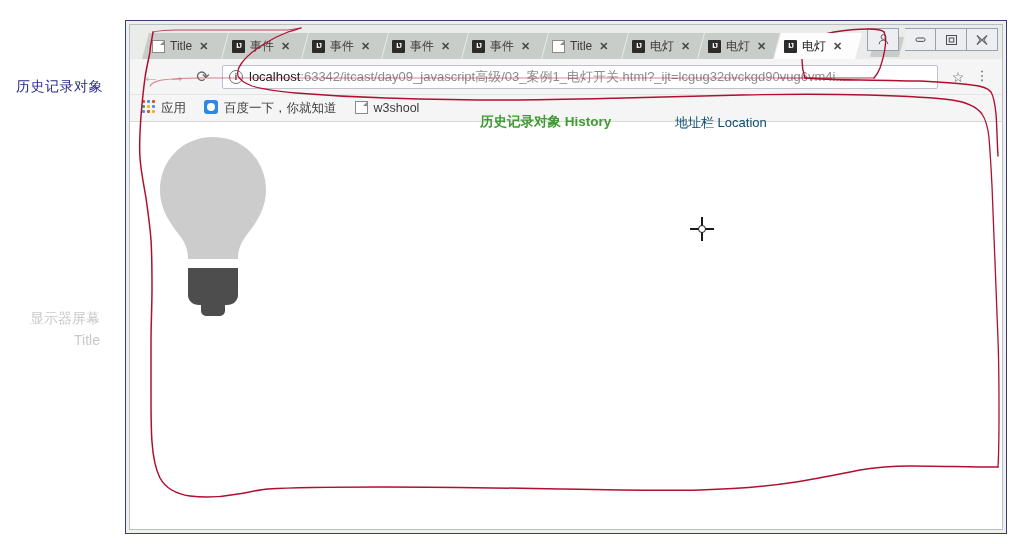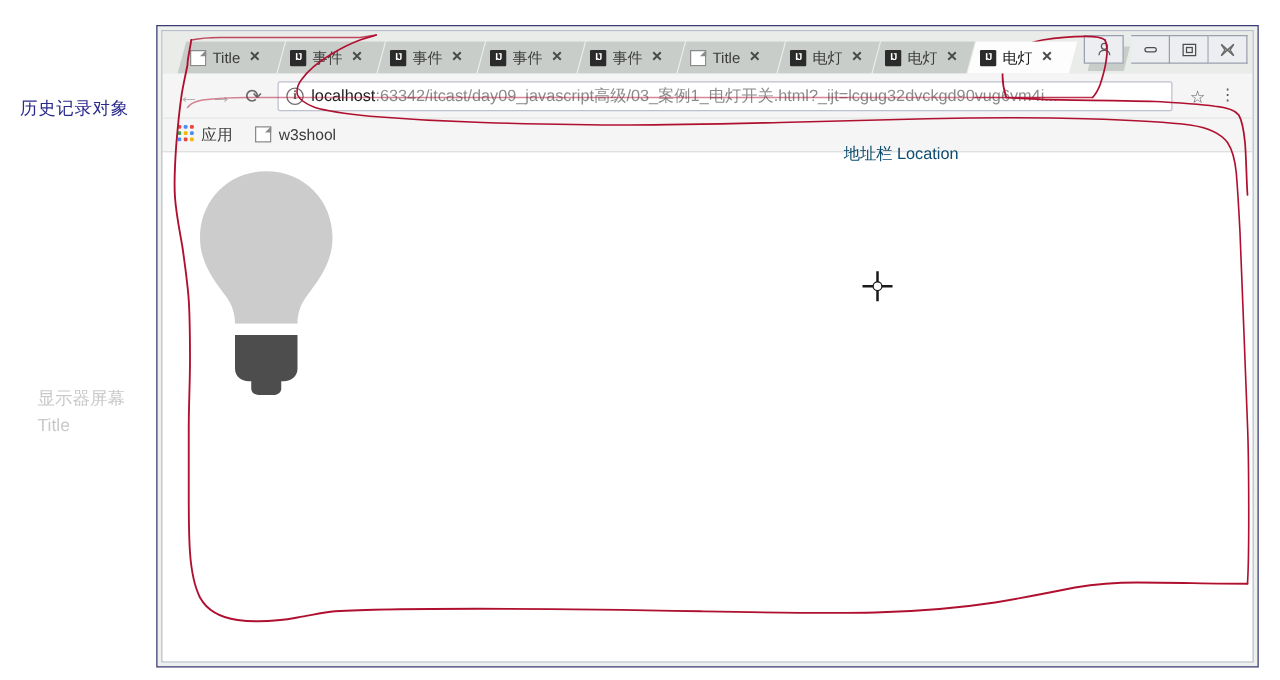--- a/index.html
+++ b/index.html
@@ -26,21 +26,21 @@
     left: 16px; top: 78px;
     font-size: 14px;
     color: #2a2a8c;
     letter-spacing: .5px;
   }
   #ann-screen {
     left: 30px; top: 308px;
     font-size: 14px;
     color: #c9c9c9;
     line-height: 1.55;
-    text-align: left;
+    text-align: right;
   }
   #ann-screen span { display: block; }
   #ann-window {
     left: 852px; top: 255px;
     font-size: 13.5px;
     color: #e8343c;
     font-weight: 700;
     letter-spacing: .3px;
   }
   #ann-history {
@@ -454,20 +454,24 @@
             <i style="background:#3aa757"></i>
               <i style="background:#f4b400"></i>
               <i style="background:#4b8bf4"></i>
             <i style="background:#4b8bf4"></i>
               <i style="background:#e8453c"></i>
               <i style="background:#f4b400"></i>
           </span>
           <span>应用</span>
         </div>
         <div class="bm">
+          <span class="baidu-ico"></span>
+          <span>百度一下，你就知道</span>
+        </div>
+        <div class="bm">
           <span class="tab-favicon fav-doc"></span>
           <span>w3shool</span>
         </div>
       </div>
 
       <div id="viewport">
         <svg id="bulb" viewBox="0 0 122 185">
           <path d="M61 2 C30 2 8 26 8 55 C8 76 20 90 28 101 C34 109 36 116 36 124 L86 124 C86 116 88 109 94 101 C102 90 114 76 114 55 C114 26 92 2 61 2 Z" fill="#cccccc"></path>
           <rect x="36" y="124" width="50" height="9" fill="#ffffff"></rect>
           <path d="M36 133 L86 133 L86 160 C86 166 81 170 75 170 L73 170 L73 176 C73 179 70 181 67 181 L55 181 C52 181 49 179 49 176 L49 170 L47 170 C41 170 36 166 36 160 Z" fill="#4d4d4d"></path>
@@ -476,20 +480,21 @@
         <div id="crosshair">
           <span class="hline"></span>
           <span class="vline"></span>
           <span class="dot"></span>
         </div>
       </div>
 
     </div>
   </div>
 
+  <div id="ann-history">历史记录对象 History</div>
   <div id="ann-location">地址栏 Location</div>
 
   <svg id="redpath" viewBox="0 0 1024 544">
     <path d="M153 32 C152 40 150 46 150 52
              C148 62 146 70 145 78
              C143 92 142 104 141 116
              C140 130 139 144 140 158
              C141 172 144 186 146 198
              C148 212 150 226 151 240
              C152 256 152 272 152 288

